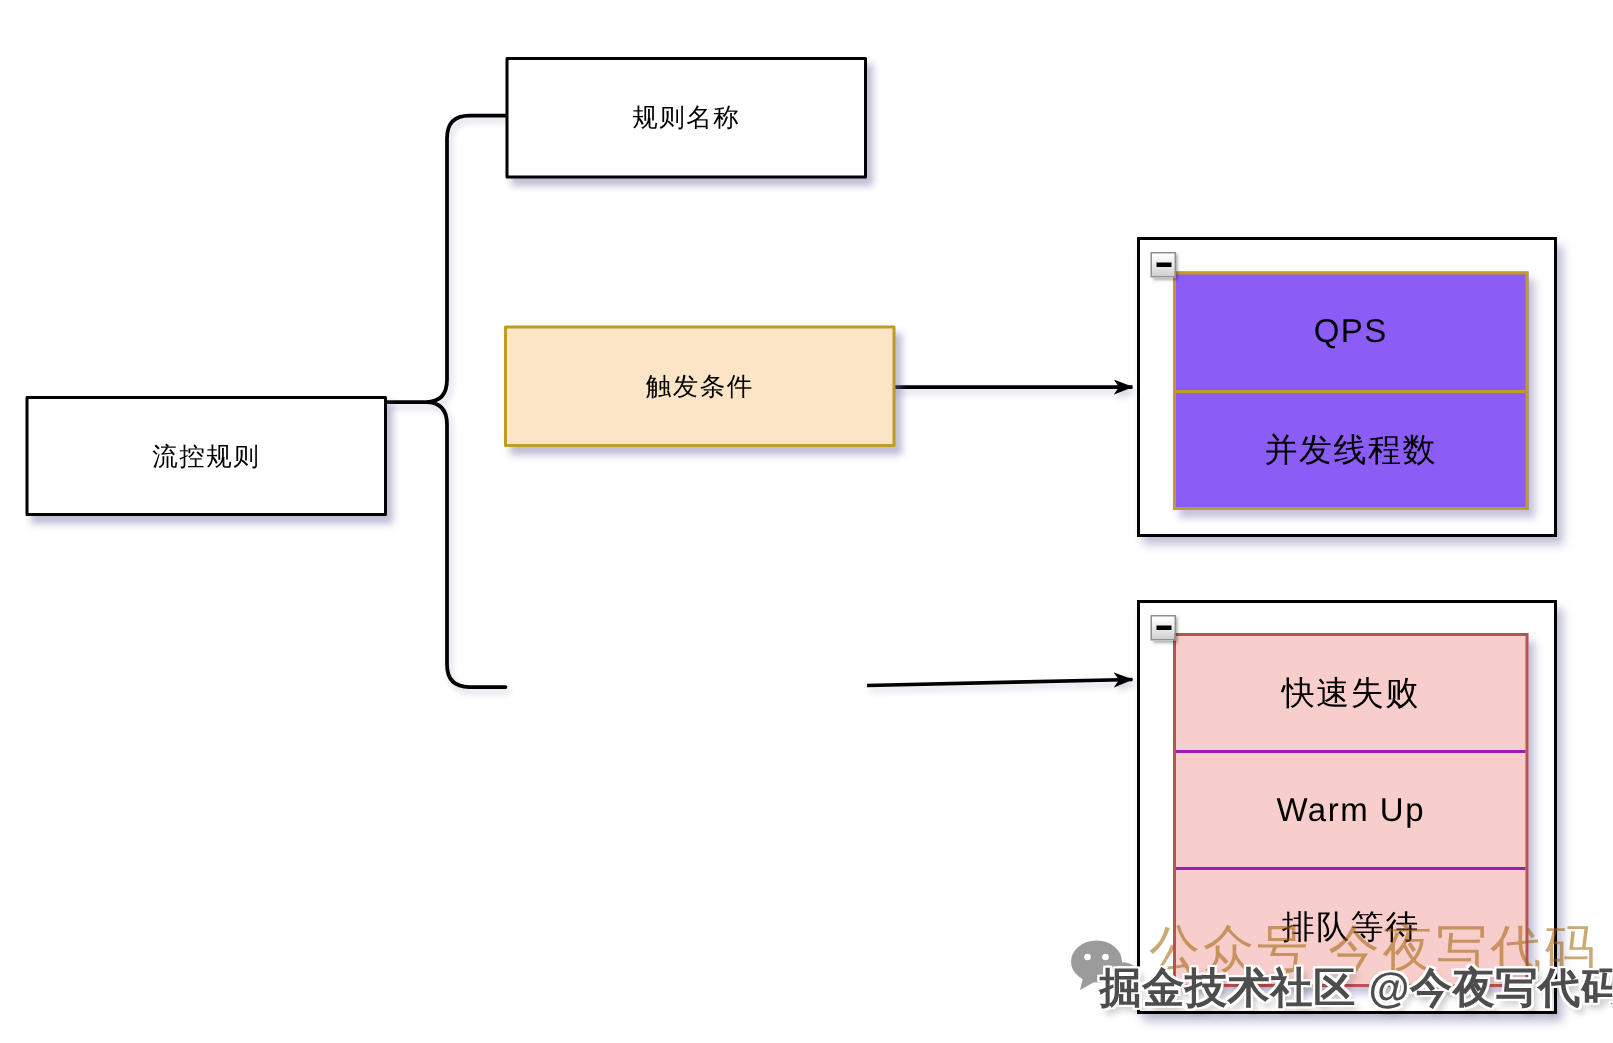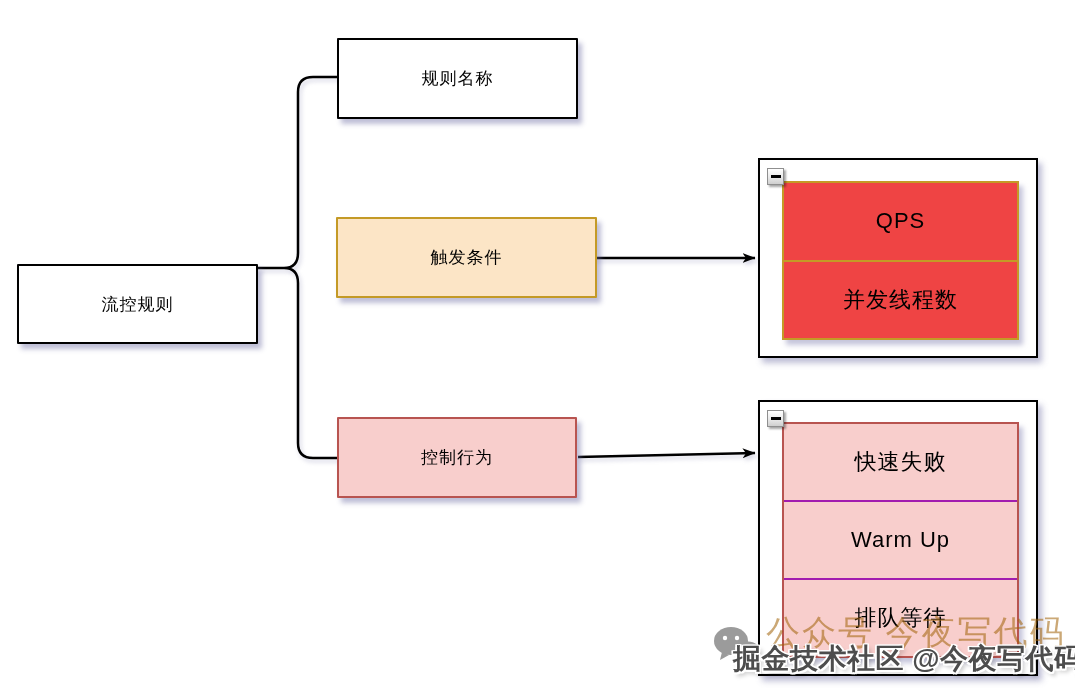--- a/index.html
+++ b/index.html
@@ -17,21 +17,21 @@
   .node.orange{background:#FCE5C6;border-color:#C49A26;}
   .node.pink{background:#F8CECC;border-color:#B85450;}
   .group{
     position:absolute;z-index:2;background:#ffffff;border:2.5px solid #000;
     box-shadow:4px 5px 6px rgba(110,110,165,.45);box-sizing:border-box;
   }
   .stack{
     position:absolute;display:flex;flex-direction:column;box-sizing:border-box;
     box-shadow:4px 5px 5px rgba(110,110,165,.40);
   }
-  .stack.orange{background:#ef4444;border:2.5px solid #C49A26;}
+  .stack.orange{background:#8b5cf6;border:2.5px solid #C49A26;}
   .stack.pink{background:#F8CECC;border:2.5px solid #B85450;}
   .stack .row{
     flex:1;display:flex;align-items:center;justify-content:center;
     font-size:22px;letter-spacing:1px;
   }
   .stack.orange .row + .row{border-top:2px solid #C49A26;}
   .stack.pink .row + .row{border-top:2px solid #a21caf;}
   .collapse-btn{
     position:absolute;left:7px;top:8px;width:17px;height:17px;z-index:4;
     background:linear-gradient(180deg,#ffffff 0%,#e9e9e9 55%,#cfcfcf 100%);
@@ -80,23 +80,20 @@
   </div>
 
   <div class="node" style="left:337px;top:38px;width:241px;height:81px">
     <span>规则名称</span>
   </div>
 
   <div class="node orange" style="left:336px;top:217px;width:261px;height:81px">
     <span>触发条件</span>
   </div>
 
-  <div class="node pink" style="left:337px;top:417px;width:240px;height:81px">
-    <span>控制行为</span>
-  </div>
 
   <div class="group" style="left:758px;top:158px;width:280px;height:200px">
     <div class="collapse-btn">
       <div class="minus-bar"></div>
     </div>
     <div class="stack orange" style="left:22px;top:21px;width:237px;height:159px">
       <div class="row">QPS</div>
       <div class="row">并发线程数</div>
     </div>
   </div>

